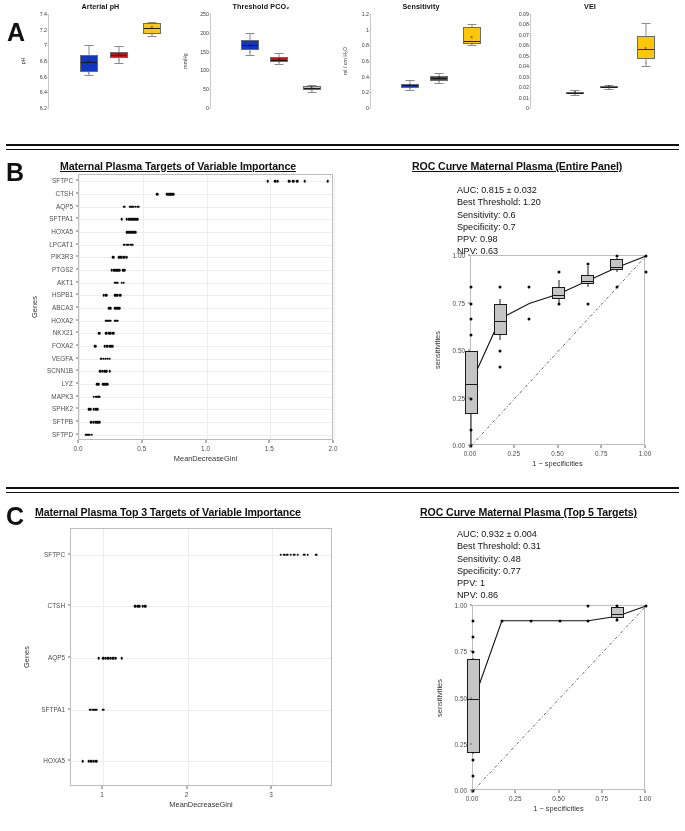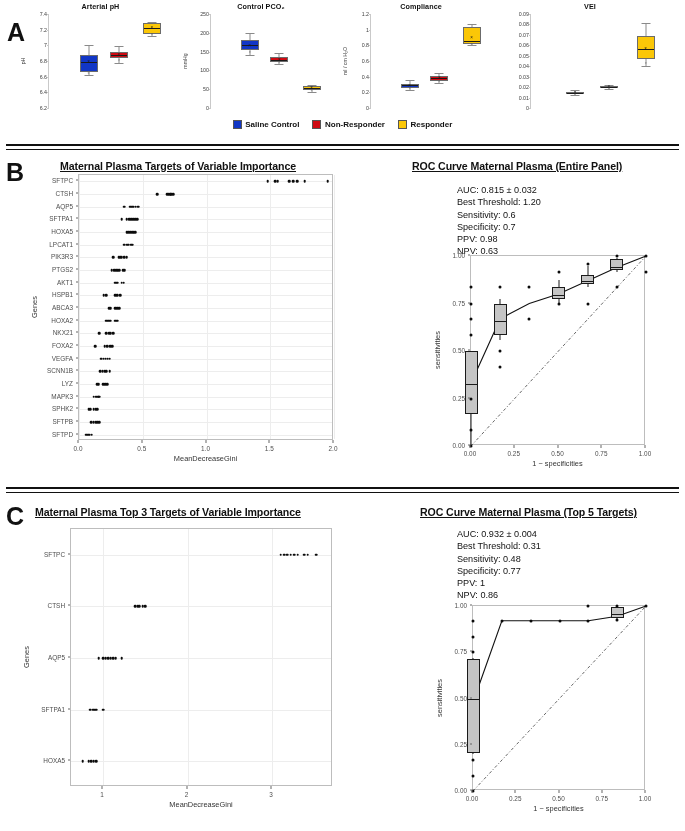--- a/index.html
+++ b/index.html
@@ -117,21 +117,21 @@
             <div class="cap" style="top:23.33333333333335%;width:9px;"></div>
             <div class="box yellow" style="left:0;width:100%;top:10.000000000000009%;height:11.666666666666712%;">
               <div class="median" style="top:35.714285714285445%;"></div>
             </div>
             <div class="meanx" style="top:15.000000000000046%;">×</div>
             <div class="pt" style="top:22.75000000000005%;">○</div>
           </div>
         </div>
       </div>
       <div class="a-chart" style="left:180px;width:162px;">
-        <div class="a-title">Control PCO₂</div>
+        <div class="a-title">Threshold PCO₂</div>
         <div class="a-plotbox">
           <div class="a-ytick" style="top:100%;">0</div>
           <div style="position:absolute;left:-2.5px;top:100%;width:2.5px;height:1px;background:#c9c9c9;"></div>
           <div class="a-ytick" style="top:80%;">50</div>
           <div style="position:absolute;left:-2.5px;top:80%;width:2.5px;height:1px;background:#c9c9c9;"></div>
           <div class="a-ytick" style="top:60%;">100</div>
           <div style="position:absolute;left:-2.5px;top:60%;width:2.5px;height:1px;background:#c9c9c9;"></div>
           <div class="a-ytick" style="top:40%;">150</div>
           <div style="position:absolute;left:-2.5px;top:40%;width:2.5px;height:1px;background:#c9c9c9;"></div>
           <div class="a-ytick" style="top:19.999999999999996%;">200</div>
@@ -168,21 +168,21 @@
             <div class="cap" style="top:82.80000000000001%;width:9px;"></div>
             <div class="box yellow" style="left:0;width:100%;top:76.4%;height:4.799999999999997%;">
               <div class="median" style="top:58.3333333333333%;"></div>
             </div>
             <div class="meanx" style="top:79.2%;">×</div>
             <div class="pt" style="top:82.24000000000001%;">○</div>
           </div>
         </div>
       </div>
       <div class="a-chart" style="left:340px;width:162px;">
-        <div class="a-title">Compliance</div>
+        <div class="a-title">Sensitivity</div>
         <div class="a-plotbox">
           <div class="a-ytick" style="top:100%;">0</div>
           <div style="position:absolute;left:-2.5px;top:100%;width:2.5px;height:1px;background:#c9c9c9;"></div>
           <div class="a-ytick" style="top:83.33333333333333%;">0.2</div>
           <div style="position:absolute;left:-2.5px;top:83.33333333333333%;width:2.5px;height:1px;background:#c9c9c9;"></div>
           <div class="a-ytick" style="top:66.66666666666666%;">0.4</div>
           <div style="position:absolute;left:-2.5px;top:66.66666666666666%;width:2.5px;height:1px;background:#c9c9c9;"></div>
           <div class="a-ytick" style="top:50%;">0.6</div>
           <div style="position:absolute;left:-2.5px;top:50%;width:2.5px;height:1px;background:#c9c9c9;"></div>
           <div class="a-ytick" style="top:33.33333333333333%;">0.8</div>
@@ -277,34 +277,20 @@
             <div class="whisk" style="top:47.77777777777777%;height:7.777777777777786%;"></div>
             <div class="cap" style="top:9.999999999999998%;width:9px;"></div>
             <div class="cap" style="top:55.55555555555556%;width:9px;"></div>
             <div class="box yellow" style="left:0;width:100%;top:23.888888888888882%;height:23.88888888888889%;">
               <div class="median" style="top:55.813953488372114%;"></div>
             </div>
             <div class="meanx" style="top:37.22222222222222%;">×</div>
             <div class="pt" style="top:52.83333333333333%;">○</div>
           </div>
         </div>
-      </div>
-    </div>
-  <div class="a-legend" id="a-legend">
-      <div class="a-leg-item">
-        <span class="a-swatch" style="background:#1136C6;"></span>
-        <span class="a-leg-label">Saline Control</span>
-      </div>
-      <div class="a-leg-item">
-        <span class="a-swatch" style="background:#CE0A12;"></span>
-        <span class="a-leg-label">Non-Responder</span>
-      </div>
-      <div class="a-leg-item">
-        <span class="a-swatch" style="background:#FBC707;"></span>
-        <span class="a-leg-label">Responder</span>
       </div>
     </div>
 </section>
 
 <div class="divider" style="top:144px;"></div>
 <div class="divider" style="top:149px;border-top-width:1.6px;"></div>
 
 <section class="panel" id="panelB">
   <div class="panel-letter" style="left:6px;top:158px;font-size:25px;">B</div>
   <div class="gg-title" style="left:60px;top:160px;">Maternal Plasma Targets of Variable Importance</div>

